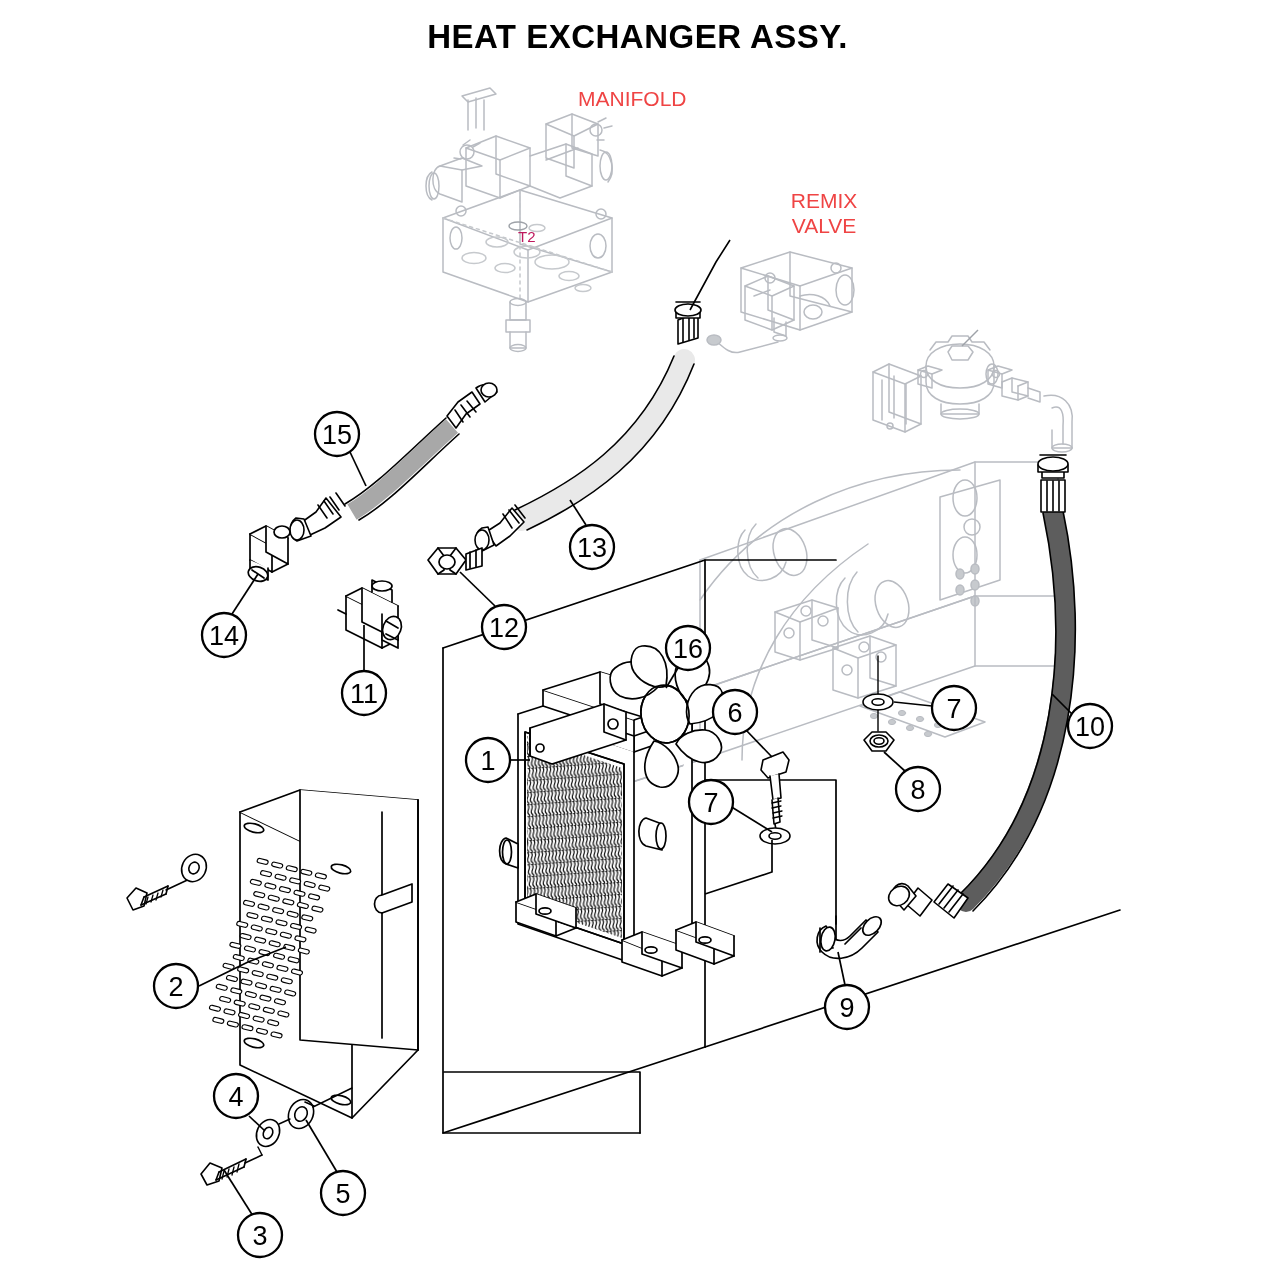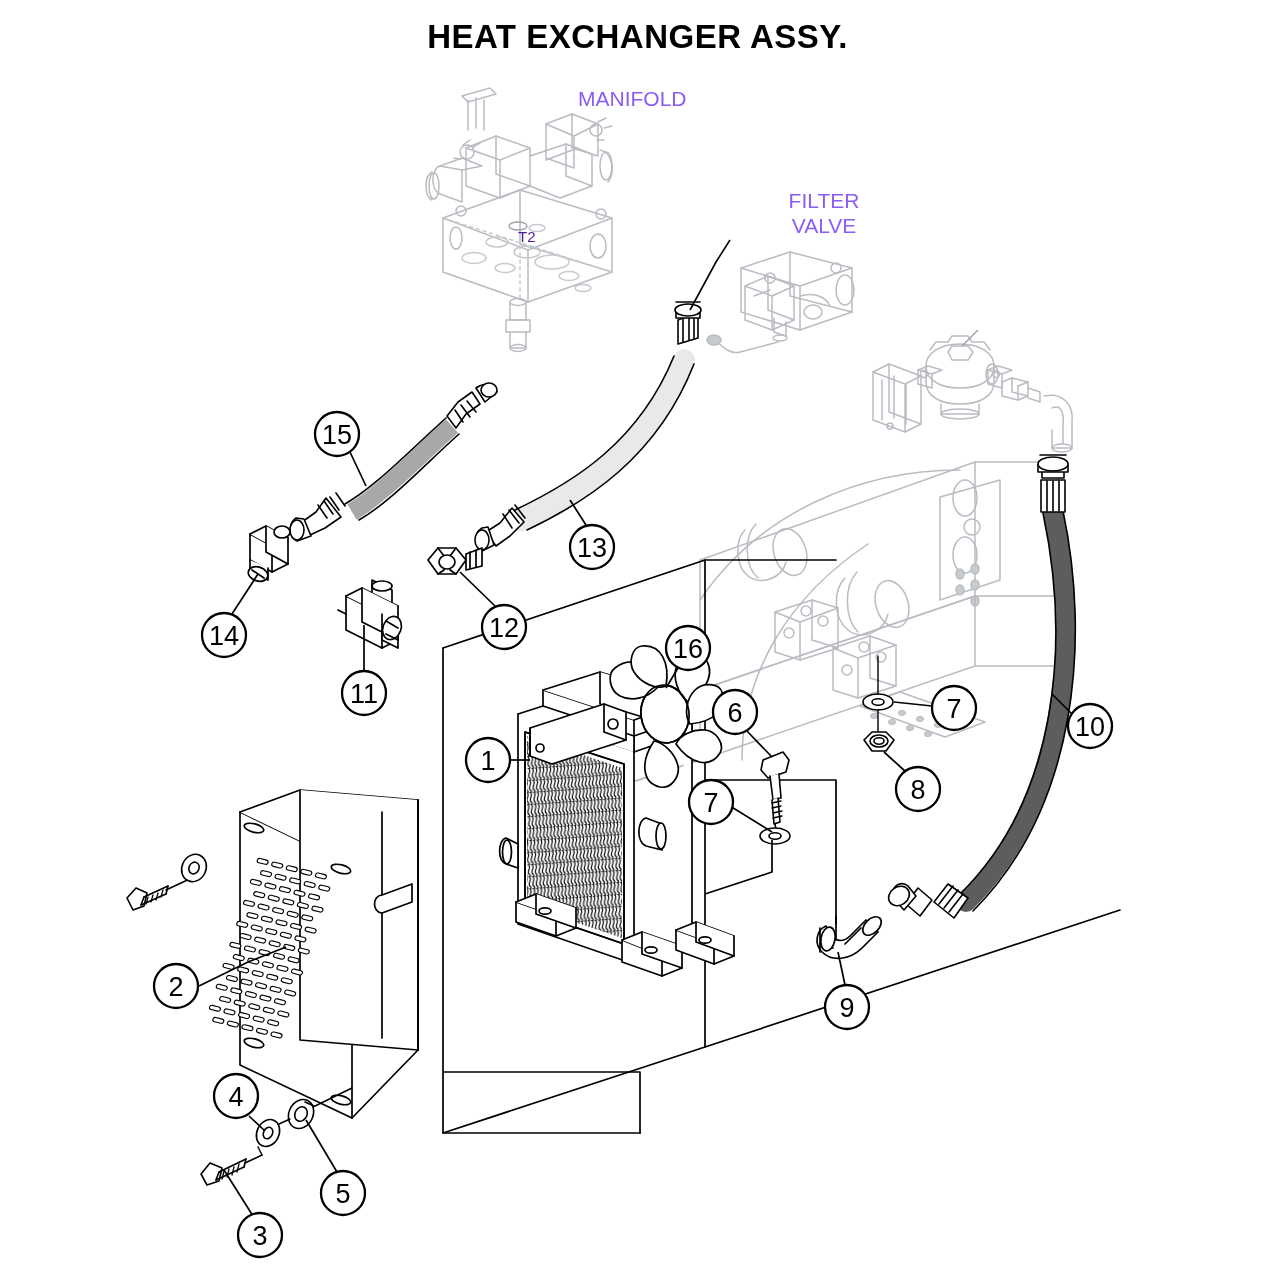--- a/index.html
+++ b/index.html
@@ -3,21 +3,21 @@
 <meta charset="utf-8">
 <title>Heat Exchanger Assy</title>
 <style>
   html,body{margin:0;padding:0;background:#ffffff;}
   body{width:1275px;height:1283px;position:relative;overflow:hidden;
        font-family:"Liberation Sans","DejaVu Sans",sans-serif;color:#000;}
   #stage{position:absolute;left:0;top:0;width:1275px;height:1283px;}
   #stage svg{position:absolute;left:0;top:0;}
   .title{position:absolute;left:0;top:18px;width:1275px;text-align:center;
          font-size:33px;font-weight:bold;letter-spacing:.5px;}
-  .lbl{position:absolute;font-size:21px;line-height:25px;color:#8b5cf6;white-space:pre;}
+  .lbl{position:absolute;font-size:21px;line-height:25px;color:#ef4444;white-space:pre;}
   .lbl.ctr{text-align:center;}
 </style>
 </head>
 <body>
 
 <div id="stage">
 
 <div class="title">HEAT EXCHANGER ASSY.</div>
 
 <svg width="1275" height="1283" viewBox="0 0 1275 1283">
@@ -701,19 +701,19 @@
     <path d="M690,310 L716,262 L730,240"></path>
   </g>
   <g stroke="#9ea2a8" stroke-width="1.4" fill="none">
     <path d="M962,346 L978,330"></path>
   </g>
 
 </svg>
 
 <div class="lbl" style="left:578px;top:86px;">MANIFOLD</div>
 
-<div class="lbl ctr" style="left:760px;top:188px;width:128px;">FILTER
+<div class="lbl ctr" style="left:760px;top:188px;width:128px;">REMIX
 VALVE</div>
 
 
-<div class="lbl" style="left:518px;top:224px;font-size:15px;color:#4c1d95;">T2</div>
+<div class="lbl" style="left:518px;top:224px;font-size:15px;color:#be185d;">T2</div>
 
 </div>
 
 </body></html>

